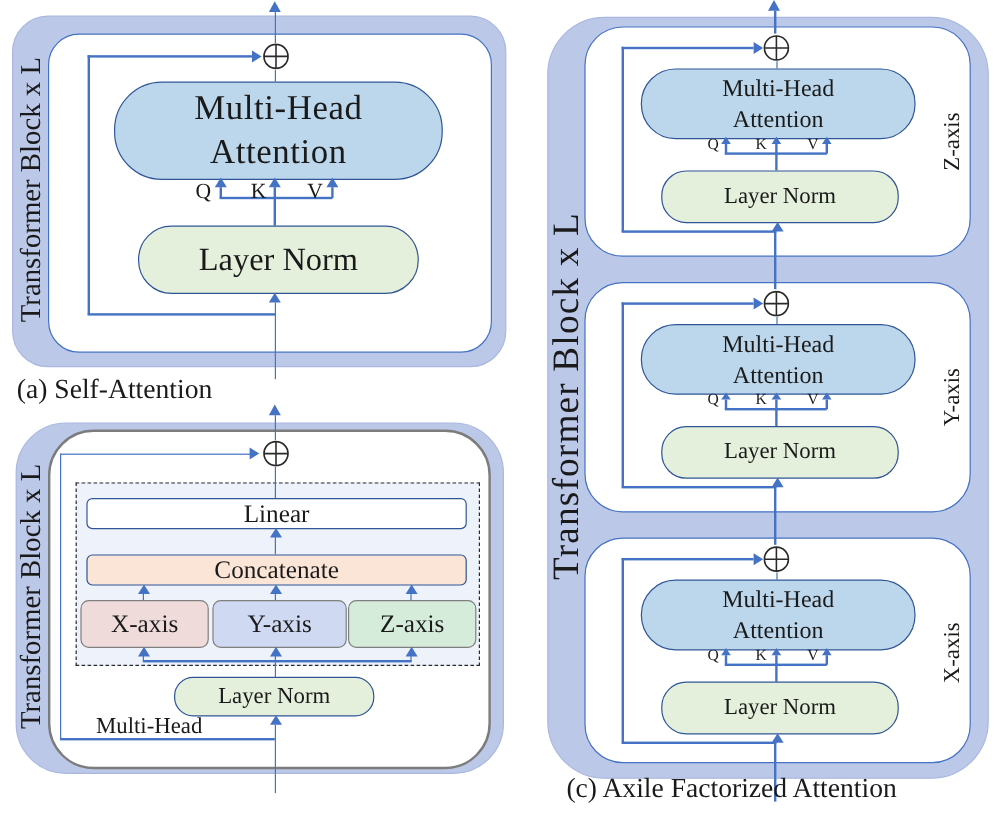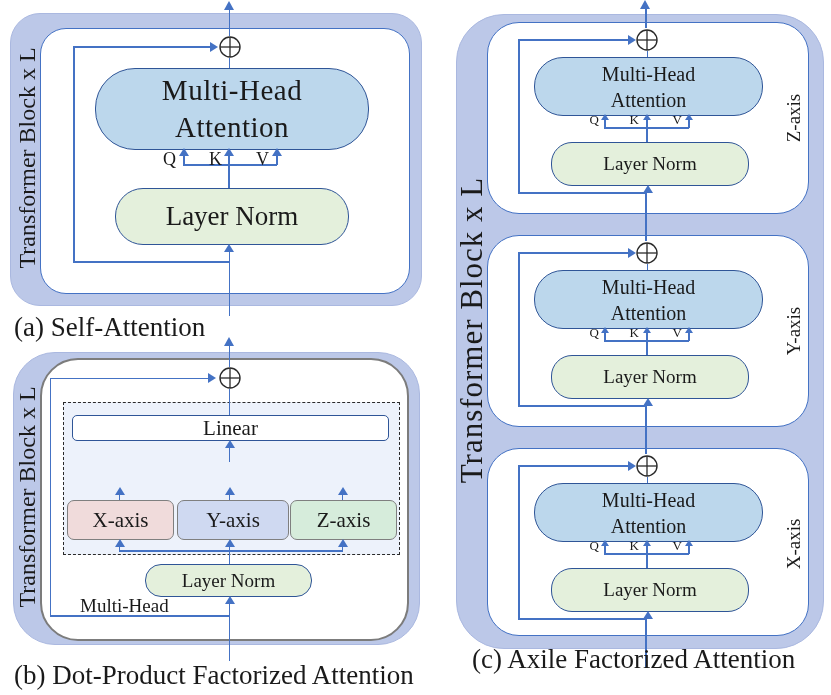--- a/index.html
+++ b/index.html
@@ -21,21 +21,21 @@
   .ax-y-fill{background:#cfd9f1;border:1.3px solid #7f7f7f;border-radius:7px;}
   .ax-z-fill{background:#d6ecdb;border:1.3px solid #7f7f7f;border-radius:7px;}
   
   .vline{width:1.5px;background:#4472c4;}
   .hline{height:1.5px;background:#4472c4;}
   .arr-up{width:0;height:0;border-left:5px solid transparent;border-right:5px solid transparent;border-bottom:8px solid #4472c4;}
   .arr-up-lg{width:0;height:0;border-left:5.5px solid transparent;border-right:5.5px solid transparent;border-bottom:9px solid #4472c4;}
   .arr-up-sm{width:0;height:0;border-left:4px solid transparent;border-right:4px solid transparent;border-bottom:6px solid #4472c4;}
   .arr-right{width:0;height:0;border-top:5px solid transparent;border-bottom:5px solid transparent;border-left:8px solid #4472c4;}
   .rot{white-space:nowrap;transform:translate(-50%,-50%) rotate(-90deg);}
-  .caption{font-size:27px;white-space:nowrap;}
+  .caption{font-size:23px;white-space:nowrap;}
   .oplus svg{display:block;}
   
   .pa-outer{left:10px;top:13px;width:410px;height:291px;border-radius:30px;}
   .pa-side{left:27px;top:158px;font-size:24px;}
   .pa-white{left:40px;top:28px;width:368px;height:264px;border-radius:26px;}
   .pa-top-ah{left:223.5px;top:1px;}
   .pa-top-line{left:228.5px;top:10px;height:26px;}
   .pa-oplus{left:219px;top:36px;width:22px;height:22px;}
   .pa-op-mha{left:228.5px;top:58px;height:10px;}
   .pa-mha{left:95px;top:68px;width:272px;height:80px;border-radius:40px;font-size:29px;line-height:37px;letter-spacing:0.5px;}
@@ -189,20 +189,21 @@
         <line x1="11" y1="1" x2="11" y2="21" stroke="#2a2a2a" stroke-width="1.3"></line>
         <line x1="1" y1="11" x2="21" y2="11" stroke="#2a2a2a" stroke-width="1.3"></line>
       </svg>
   </div>
 
   <div class="abs pb-dashed"></div>
   <div class="abs vline pb-lin-op"></div>
   <div class="abs pill linear-fill pb-linear">Linear</div>
   <div class="abs arr-up pb-cl-ah"></div>
   <div class="abs vline pb-cl-line"></div>
+  <div class="abs pill concat-fill pb-concat">Concatenate</div>
 
   <div class="abs arr-up pb-ac-ah-x"></div>
   <div class="abs vline pb-ac-ln-x"></div>
   <div class="abs arr-up pb-ac-ah-y"></div>
   <div class="abs vline pb-ac-ln-y"></div>
   <div class="abs arr-up pb-ac-ah-z"></div>
   <div class="abs vline pb-ac-ln-z"></div>
 
   <div class="abs pill ax-x-fill pb-ax-x">X-axis</div>
   <div class="abs pill ax-y-fill pb-ax-y">Y-axis</div>
@@ -214,21 +215,20 @@
   <div class="abs arr-up pb-d-ah-z"></div>
   <div class="abs vline pb-d-st-z"></div>
   <div class="abs hline pb-d-h"></div>
   <div class="abs vline pb-d-c"></div>
 
   <div class="abs pill ln-fill pb-ln">Layer Norm</div>
   <div class="abs arr-up pb-in-ah"></div>
   <div class="abs vline pb-in-line"></div>
 
   <div class="abs pb-lbl1">Multi-Head</div>
-  <div class="abs caption pb-caption">(b) Dot-Product Factorized Attention</div>
 
   <div class="abs container pc-outer"></div>
   <div class="abs rot pc-side">Transformer Block x L</div>
 
   <div class="abs cblock cblock-z">
     <div class="abs hline cb-skip-h"></div>
     <div class="abs arr-right cb-skip-ah"></div>
     <div class="abs vline cb-skip-v"></div>
     <div class="abs hline cb-skip-hb"></div>
     <div class="abs oplus cb-oplus">

